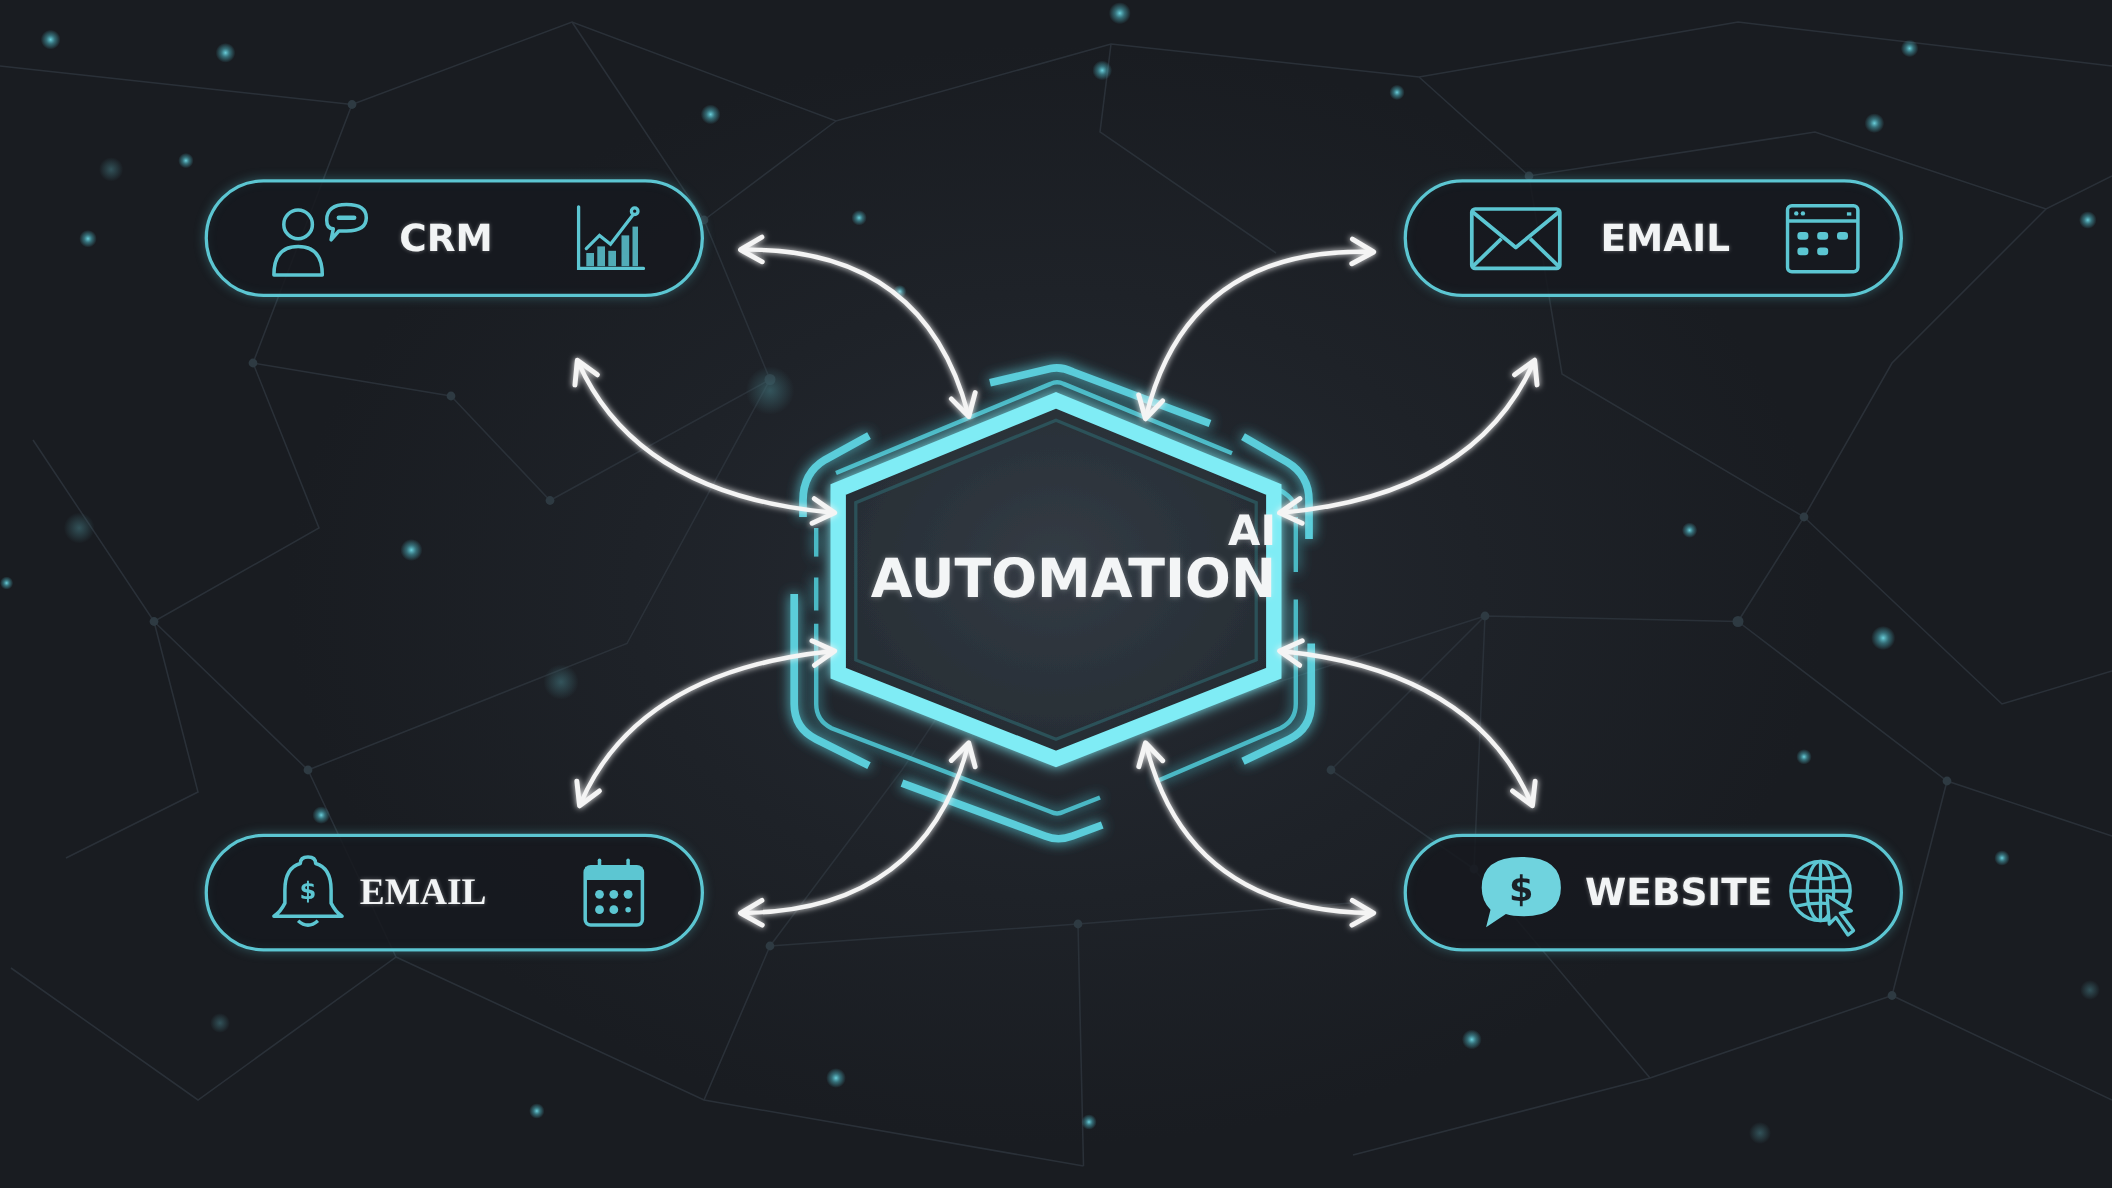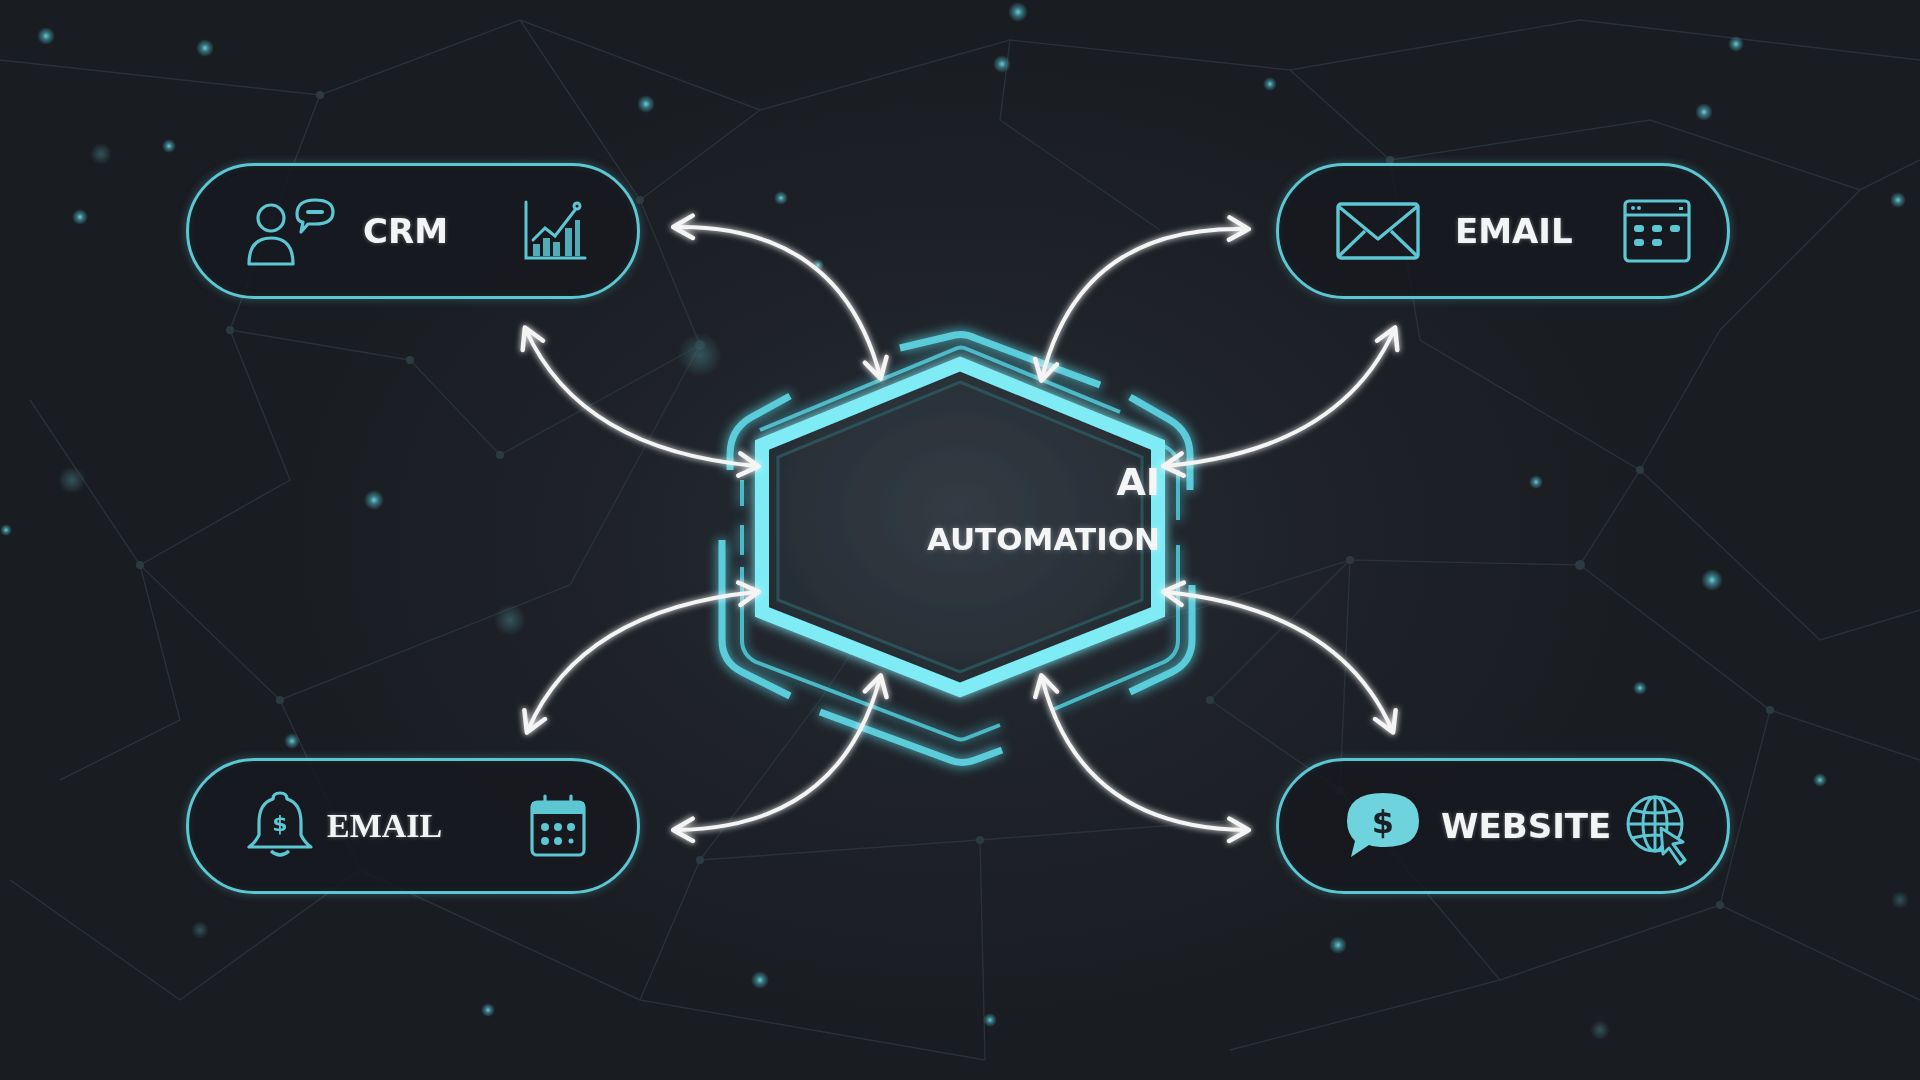--- a/index.html
+++ b/index.html
@@ -22,21 +22,21 @@
         radial-gradient(ellipse 700px 500px at 960px 540px, #262b33 0%, #1e2228 55%, #191c21 100%);
     }
     svg.layer {
       position: absolute;
       left: 0; top: 0;
       width: 1920px; height: 1080px;
     }
     .pill {
       position: absolute;
       width: 454px;
-      height: 136px;
+      height: 107px;
       border: 3px solid #5cc6d2;
       border-radius: 70px;
       box-sizing: border-box;
       background: rgba(22, 25, 30, 0.85);
       box-shadow: 0 0 10px rgba(92, 198, 210, 0.35), inset 0 0 10px rgba(92, 198, 210, 0.08);
       cursor: pointer;
     }
     .pill-label {
       position: absolute;
       top: 50%;
@@ -195,21 +195,21 @@
       <path d="M 1178 470 L 1178 520"></path>
       <path d="M 1178 545 L 1178 640 Q 1178 655 1164 662 L 1052 710"></path>
       <path d="M 1115 425 L 1160 444 Q 1178 452 1178 465"></path>
     </g>
 
     <polygon points="960,364 1158,445 1158,612 960,690 762,612 762,445" fill="url(#hexFill)" stroke="#7fecf5" stroke-width="14" stroke-linejoin="miter" filter="url(#neon)"></polygon>
     <polygon points="960,382 1142,457 1142,600 960,672 778,600 778,457" fill="none" stroke="#2d5a62" stroke-width="3" opacity="0.8"></polygon>
   </svg>
 
   <div class="hex-text" style="top:463px; font-size:38px;">AI</div>
-  <div class="hex-text" style="top:524px; font-size:31px;">AUTOMATION</div>
+  <div class="hex-text" style="top:502px; font-size:49px;">AUTOMATION</div>
 
   <svg class="layer" viewBox="0 0 1920 1080">
     <defs>
       <filter id="arrowGlow" x="-20%" y="-20%" width="140%" height="140%">
         <feGaussianBlur stdDeviation="3" result="b"></feGaussianBlur>
         <feMerge>
             <feMergeNode in="b"></feMergeNode>
             <feMergeNode in="SourceGraphic"></feMergeNode>
           </feMerge>
       </filter>

